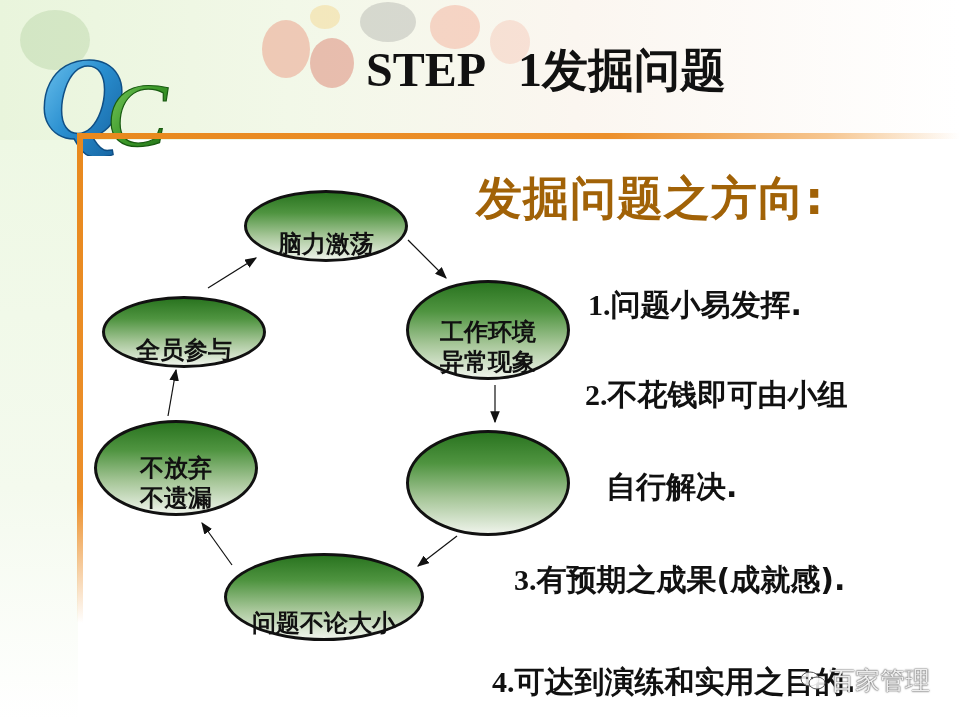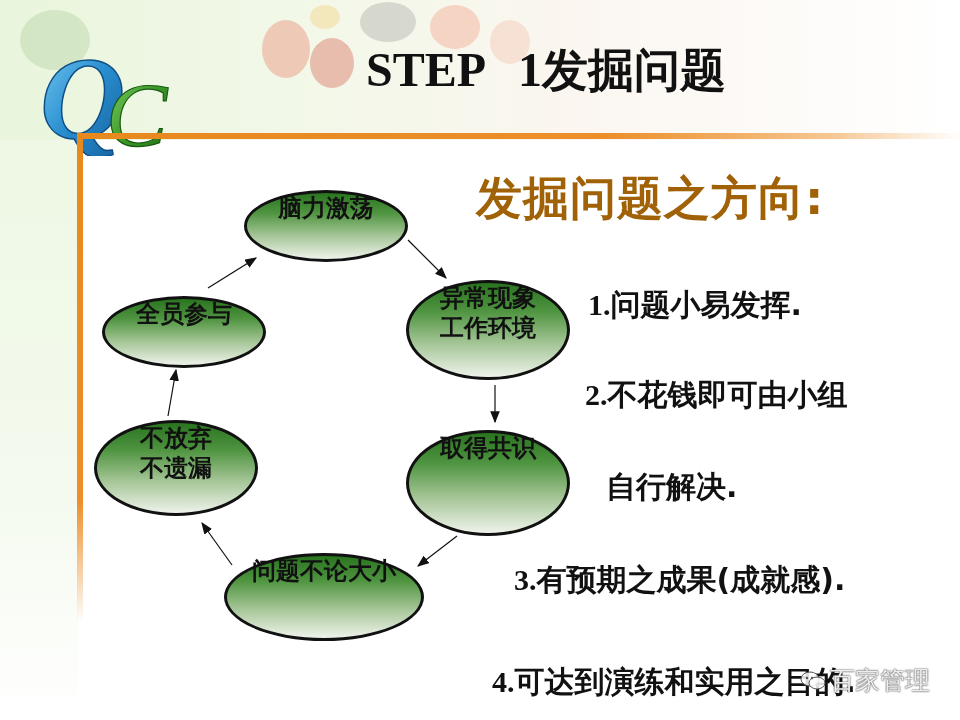--- a/index.html
+++ b/index.html
@@ -49,21 +49,21 @@
 
   .pt {
     position: absolute; white-space: nowrap; font-size: 30px; font-weight: bold; color: #111;
   }
   .pt .n { font-family: "Liberation Serif", "DejaVu Serif", serif; font-size: 30px; }
 
   .ellipse {
     position: absolute; border: 3px solid #111; border-radius: 50%;
     background: radial-gradient(ellipse at 50% 20%, #2e7b22 0%, #4b8f3d 35%, #a9c79c 70%, #f2f5ef 100%);
     background: linear-gradient(180deg, #2a7420 0%, #4f9440 30%, #a6c698 65%, #eef3ea 100%);
-    display: flex; align-items: flex-start; justify-content: center; text-align: center;
+    display: flex; align-items: flex-end; justify-content: center; text-align: center;
     box-sizing: border-box;
   }
   .ellipse span {
     font-size: 24px; font-weight: bold; color: #111; line-height: 30px; display: block;
   }
 
   svg.arrows { position: absolute; left: 0; top: 0; width: 960px; height: 720px; pointer-events: none; }
 
   .watermark {
     position: absolute; left: 800px; top: 664px; white-space: nowrap;
@@ -130,27 +130,26 @@
   <span class="n">4.</span><span>可达到演练和实用之目的.</span>
 </div>
 
 <div class="ellipse" style="left:244px; top:190px; width:164px; height:72px;">
   <div>
       <span>脑力激荡</span>
     </div>
 </div>
 <div class="ellipse" style="left:406px; top:280px; width:164px; height:100px;">
   <div>
+      <span>工作环境</span>
       <span>异常现象</span>
-      <span>工作环境</span>
     </div>
 </div>
 <div class="ellipse" style="left:406px; top:430px; width:164px; height:106px;">
   <div>
-      <span>取得共识</span>
     </div>
 </div>
 <div class="ellipse" style="left:224px; top:553px; width:200px; height:88px;">
   <div>
       <span>问题不论大小</span>
     </div>
 </div>
 <div class="ellipse" style="left:94px; top:420px; width:164px; height:96px;">
   <div>
       <span>不放弃</span>

